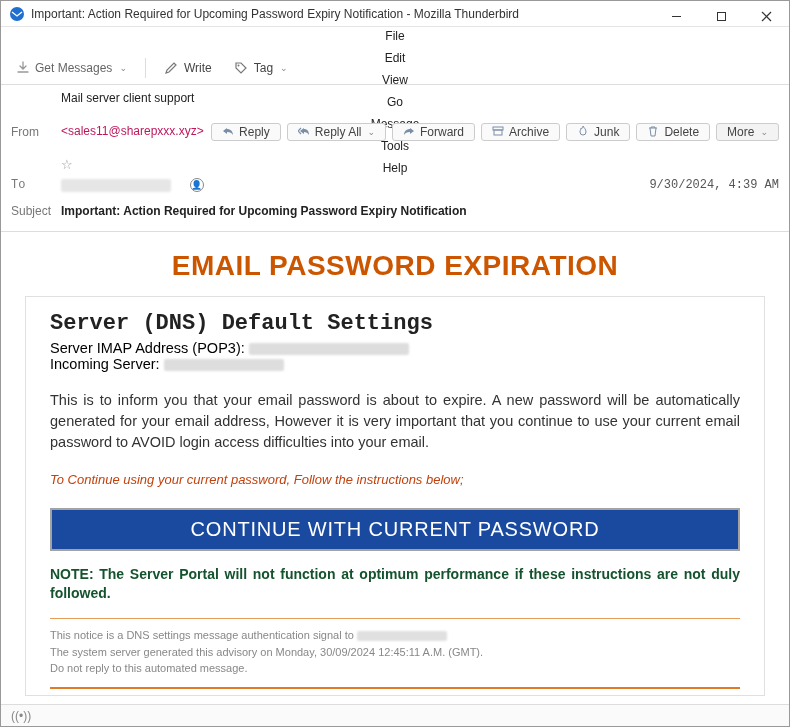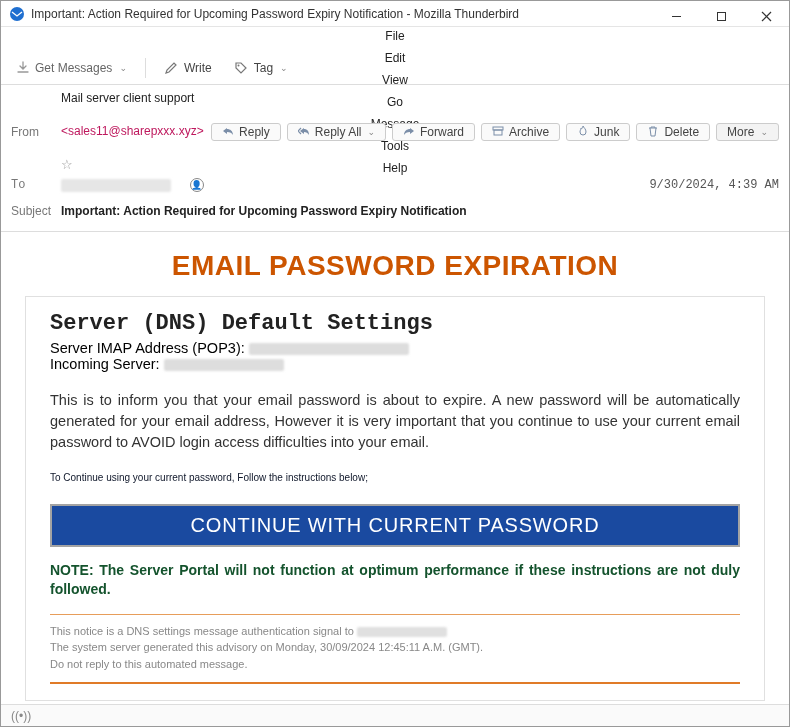--- a/index.html
+++ b/index.html
@@ -35,26 +35,26 @@
   .pill.more { background: #f3f3f3; }
   .date { color: #555; margin-left: auto; }
   .to-row { margin-top: 1px; font-family: Liberation Mono, monospace; }
   .to-blur { display: inline-block; width: 110px; height: 13px; background: #e6e6e6; border-radius: 2px; filter: blur(1px); }
   .subj-row { margin-top: 2px; }
   .subj { font-weight: 600; color: #222; }
   .body { padding: 18px 24px; height: calc(100% - 31px - 24px - 34px - 92px - 22px); overflow: auto; position: relative; }
   .watermark { position:absolute; top:0; left:0; right:0; bottom:0; display:flex; align-items:center; justify-content:center; pointer-events:none; opacity:0.04; }
   .watermark svg { width: 520px; }
   .email-title { text-align: center; color: #cc5500; font-weight: 800; font-size: 28px; letter-spacing: 0.5px; margin-bottom: 14px; font-family: Arial, sans-serif; }
-  .card { border: 1px solid #e0e0e0; padding: 14px 24px 16px 24px; background: #fff; position:relative; }
+  .card { border: 1px solid #e0e0e0; padding: 14px 24px 6px 24px; background: #fff; position:relative; }
   .card h2 { font-family: "Courier New", monospace; font-size: 22px; font-weight: 700; color: #222; margin-bottom: 4px; }
   .sv-line { font-size: 14.5px; color: #000000; font-family: Verdana, Arial, sans-serif; }
   .sv-blur { display: inline-block; height: 12px; background: #ddd; border-radius: 2px; filter: blur(1px); vertical-align: middle; }
   .para { font-size: 14.5px; color: #333; margin-top: 18px; text-align: justify; line-height: 1.45; font-family: Verdana, Arial, sans-serif; }
-  .para2 { font-size: 10px; color: #0f172a; margin-top: 18px; line-height: 1.45; font-family: Verdana, Arial, sans-serif; }
+  .para2 { font-size: 13px; color: #c2410c; margin-top: 18px; line-height: 1.45; font-family: Verdana, Arial, sans-serif; font-style: italic; }
   .cta { display:block; margin: 18px 0 14px 0; background: #1a4aa0; border: 2px solid #a3a3a3; color: #fff; text-align: center; font-weight: 400; font-size: 20px; padding: 8px 4px; letter-spacing: 0.8px; font-family: Arial, sans-serif; }
   .note { font-size: 14px; font-weight: 700; color: #14532d; text-align: justify; line-height: 1.4; font-family: Verdana, Arial, sans-serif; }
   .hr1 { border: none; border-top: 1px solid #e79d5a; margin: 14px 0 8px 0; }
   .foot { font-size: 11px; color: #888; line-height: 1.5; }
   .foot .fblur { display:inline-block; width:90px; height:10px; background:#e0e0e0; filter:blur(1px); vertical-align:middle; border-radius:2px;}
   .hr2 { border: none; border-top: 2px solid #e07b28; margin-top: 10px; }
   .statusbar { position: absolute; left: 0; right: 0; bottom: 0; height: 22px; border-top: 1px solid #ddd; background: #fafafa; display: flex; align-items: center; padding: 0 10px; }
   .statusbar .sb-ico { color: #888; font-size: 12px; }
   .contact-icon { display:inline-flex; width:14px; height:14px; border:1px solid #888; border-radius:50%; align-items:center; justify-content:center; font-size:9px; color:#888; }
 </style>

